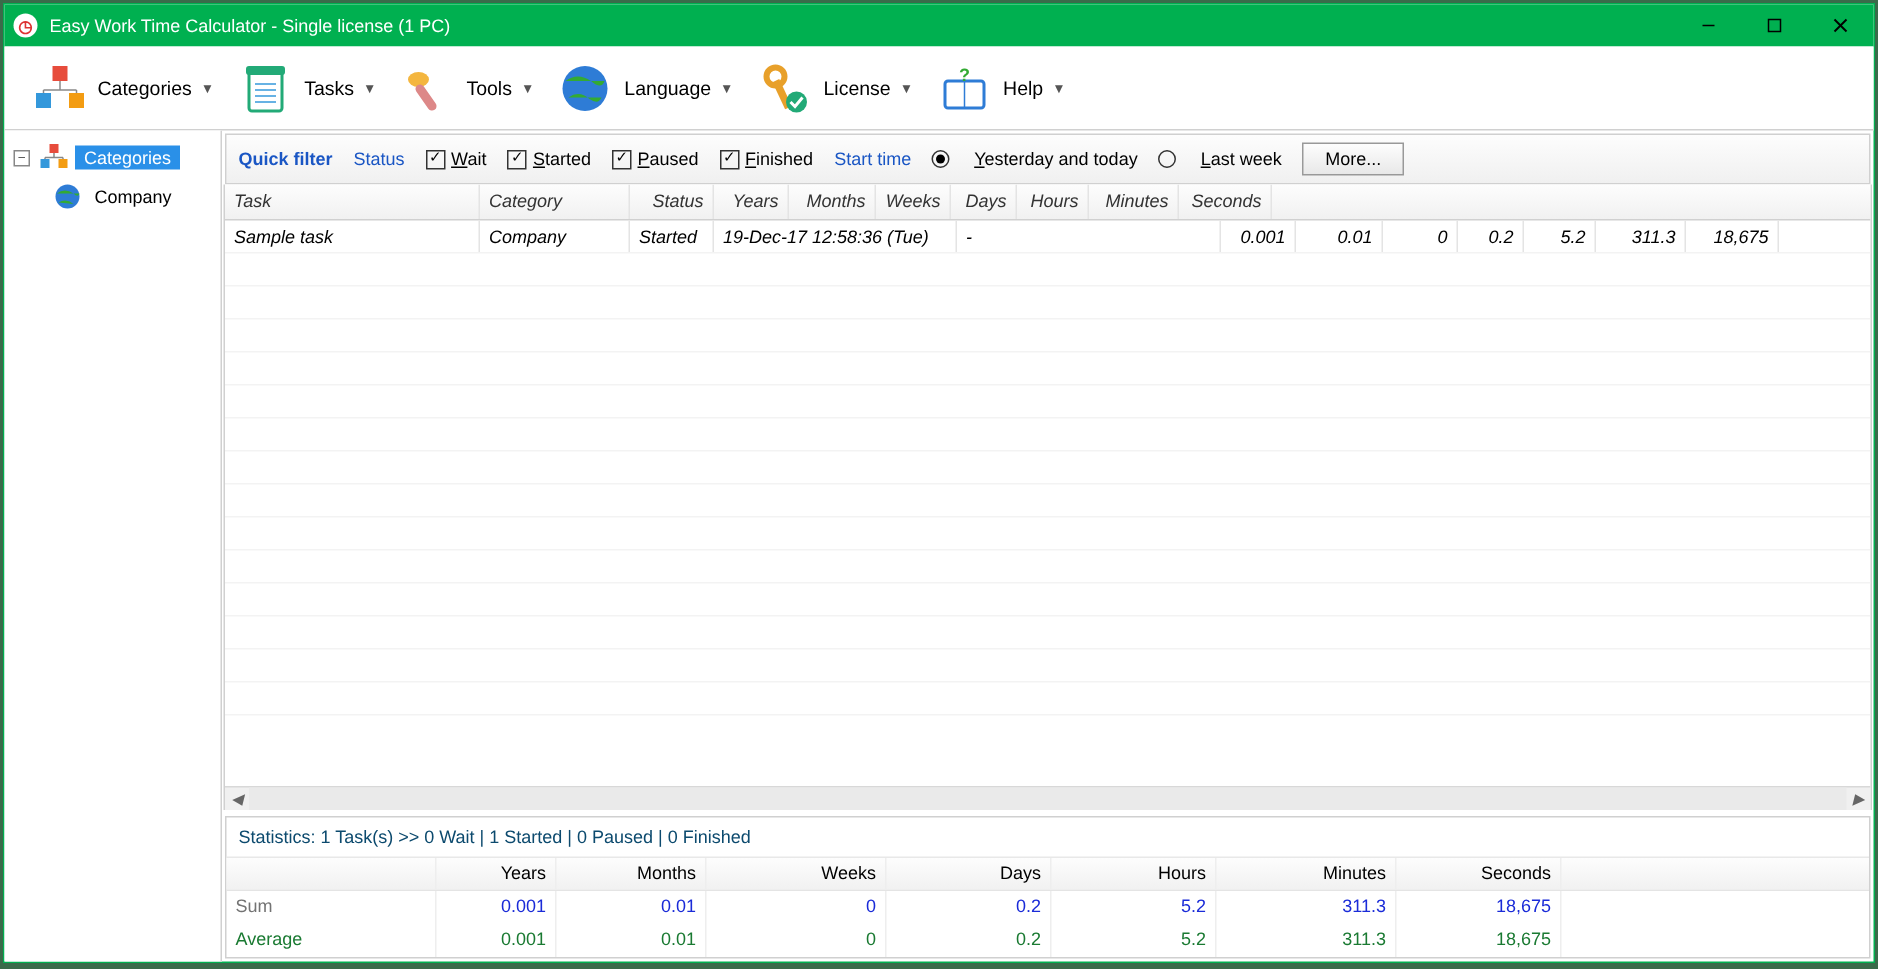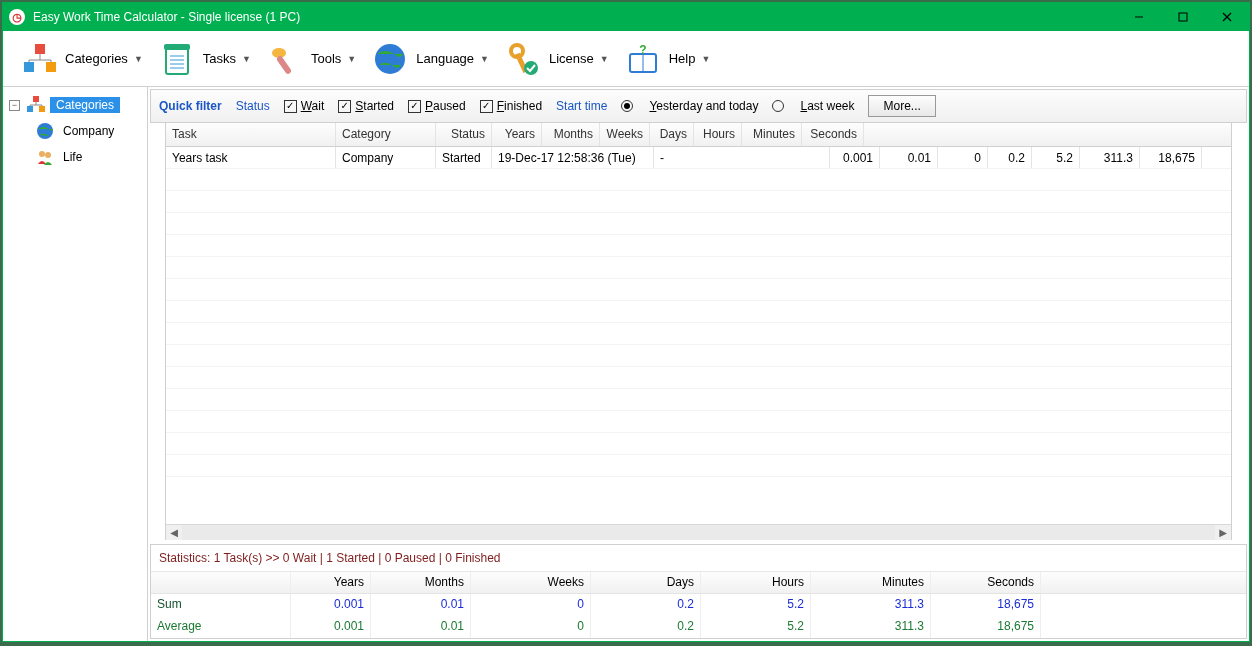--- a/index.html
+++ b/index.html
@@ -27,21 +27,21 @@
 .filterbar { height: 34px; border: 1px solid #d0d0d0; margin: 2px 2px 0 2px; background: linear-gradient(#fdfdfd,#f0f0f0); display: flex; align-items: center; padding: 0 8px; gap: 14px; }
 .filterbar .qf { color: #1a56c4; font-weight: bold; }
 .filterbar .status { color: #1a56c4; }
 .filterbar .chk { display: flex; align-items: center; gap: 4px; }
 .filterbar .chkbox { width: 13px; height: 13px; border: 1px solid #333; display: flex; align-items: center; justify-content: center; font-size: 10px; line-height: 1; }
 .filterbar .stlabel { color: #1a56c4; text-align: center; }
 .filterbar .radio { display: flex; align-items: center; gap: 16px; }
 .filterbar .rdio { width: 12px; height: 12px; border: 1px solid #333; border-radius: 50%; display: flex; align-items: center; justify-content: center; }
 .filterbar .rdio .dot { width: 6px; height: 6px; background: #000; border-radius: 50%; }
 .filterbar .morebtn { border: 1px solid #999; background: linear-gradient(#fdfdfd,#e8e8e8); padding: 3px 14px; }
-.grid { flex: 1; border-left: 1px solid #d0d0d0; border-right: 1px solid #d0d0d0; margin: 0 17px; overflow: hidden; position: relative; background: #fff; }
+.grid { flex: 1; border-left: 1px solid #d0d0d0; border-right: 1px solid #d0d0d0; margin: 0 1px; overflow: hidden; position: relative; background: #fff; font-style: italic; }
 .ghead { display: flex; background: linear-gradient(#fdfdfd,#f1f1f1); border-bottom: 1px solid #d0d0d0; height: 24px; }
 .gcell { border-right: 1px solid #e4e4e4; padding: 4px 6px; overflow: hidden; white-space: nowrap; }
 .ghead .gcell { color: #333; }
 .grow { display: flex; height: 22px; border-bottom: 1px solid #f3f3f3; }
 .grows { position: absolute; top: 24px; left: 0; right: 0; bottom: 16px; overflow: hidden; }
 .gscroll { position: absolute; bottom: 0; left: 0; right: 0; height: 16px; background: #f0f0f0; border-top: 1px solid #d8d8d8; display: flex; align-items: center; }
 .gscroll .arrow { width: 16px; height: 16px; display: flex; align-items: center; justify-content: center; color: #666; font-size: 10px; }
 .gscroll .track { flex: 1; height: 16px; background: #eaeaea; }
 .c-task { width: 170px; }
 .c-cat { width: 100px; }
@@ -49,31 +49,31 @@
 .c-start { width: 162px; }
 .c-end { width: 176px; }
 .c-years { width: 50px; text-align: right; }
 .c-months { width: 58px; text-align: right; }
 .c-weeks { width: 50px; text-align: right; }
 .c-days { width: 44px; text-align: right; }
 .c-hours { width: 48px; text-align: right; }
 .c-minutes { width: 60px; text-align: right; }
 .c-seconds { width: 62px; text-align: right; }
 .statsbox { border: 1px solid #d0d0d0; margin: 4px 2px 2px 2px; background: #fff; }
-.statsline { padding: 6px 8px; color: #7f1d1d; border-bottom: 1px solid #e8e8e8; }
+.statsline { padding: 6px 8px; color: #0c4a6e; border-bottom: 1px solid #e8e8e8; }
 .stable { display: flex; flex-direction: column; }
 .srow { display: flex; height: 22px; }
 .srow.head { background: linear-gradient(#fdfdfd,#f1f1f1); border-bottom: 1px solid #e4e4e4; }
 .scell { border-right: 1px solid #eee; padding: 3px 6px; text-align: right; }
 .sc-label { width: 140px; text-align: left; }
 .sc-y { width: 80px; } .sc-mo { width: 100px; } .sc-w { width: 120px; }
 .sc-d { width: 110px; } .sc-h { width: 110px; } .sc-mi { width: 120px; } .sc-s { width: 110px; }
 .srow.sum .scell { color: #1a2bd8; }
 .srow.avg .scell { color: #1a7a32; }
-.srow.sum .sc-label { color: #14532d; }
+.srow.sum .sc-label { color: #737373; }
 .srow.avg .sc-label { color: #1a7a32; }
 .u { text-decoration: underline; }
 
 </style>
 </head>
 <body>
 
 <div class="window">
 
   <div class="titlebar">
@@ -195,32 +195,20 @@
         <span class="tree-indent"></span>
         <div class="icon">
           <svg width="18" height="18">
               <circle cx="9" cy="9" r="8" fill="#2e7cd6"></circle>
               <path d="M2 7 Q7 3 13 7 Q16 10 17 7" fill="#3a3"></path>
               <path d="M3 13 Q8 10 13 14" fill="#3a3"></path>
             </svg>
         </div>
         <span class="txt">Company</span>
       </div>
-      <div class="tree-row">
-        <span class="tree-indent"></span>
-        <div class="icon">
-          <svg width="18" height="18">
-              <circle cx="6" cy="6" r="3" fill="#e8b060"></circle>
-              <circle cx="12" cy="7" r="3" fill="#e8b060"></circle>
-              <path d="M2 16 Q6 10 10 16" fill="#d33"></path>
-              <path d="M8 17 Q12 11 16 17" fill="#3a3"></path>
-            </svg>
-        </div>
-        <span class="txt">Life</span>
-      </div>
     </div>
 
     <div class="main">
 
       <div class="filterbar">
         <span class="qf">Quick filter</span>
         <span class="status">Status</span>
         <div class="chk">
           <div class="chkbox">✓</div>
           <span><span class="u">W</span><span></span>ait</span>
@@ -259,21 +247,21 @@
           <div class="gcell c-years">Years</div>
           <div class="gcell c-months">Months</div>
           <div class="gcell c-weeks">Weeks</div>
           <div class="gcell c-days">Days</div>
           <div class="gcell c-hours">Hours</div>
           <div class="gcell c-minutes">Minutes</div>
           <div class="gcell c-seconds">Seconds</div>
         </div>
         <div class="grows">
           <div class="grow">
-            <div class="gcell c-task">Years task</div>
+            <div class="gcell c-task">Sample task</div>
             <div class="gcell c-cat">Company</div>
             <div class="gcell c-status" style="text-align:left">Started</div>
             <div class="gcell c-start">19-Dec-17 12:58:36 (Tue)</div>
             <div class="gcell c-end">-</div>
             <div class="gcell c-years">0.001</div>
             <div class="gcell c-months">0.01</div>
             <div class="gcell c-weeks">0</div>
             <div class="gcell c-days">0.2</div>
             <div class="gcell c-hours">5.2</div>
             <div class="gcell c-minutes">311.3</div>

